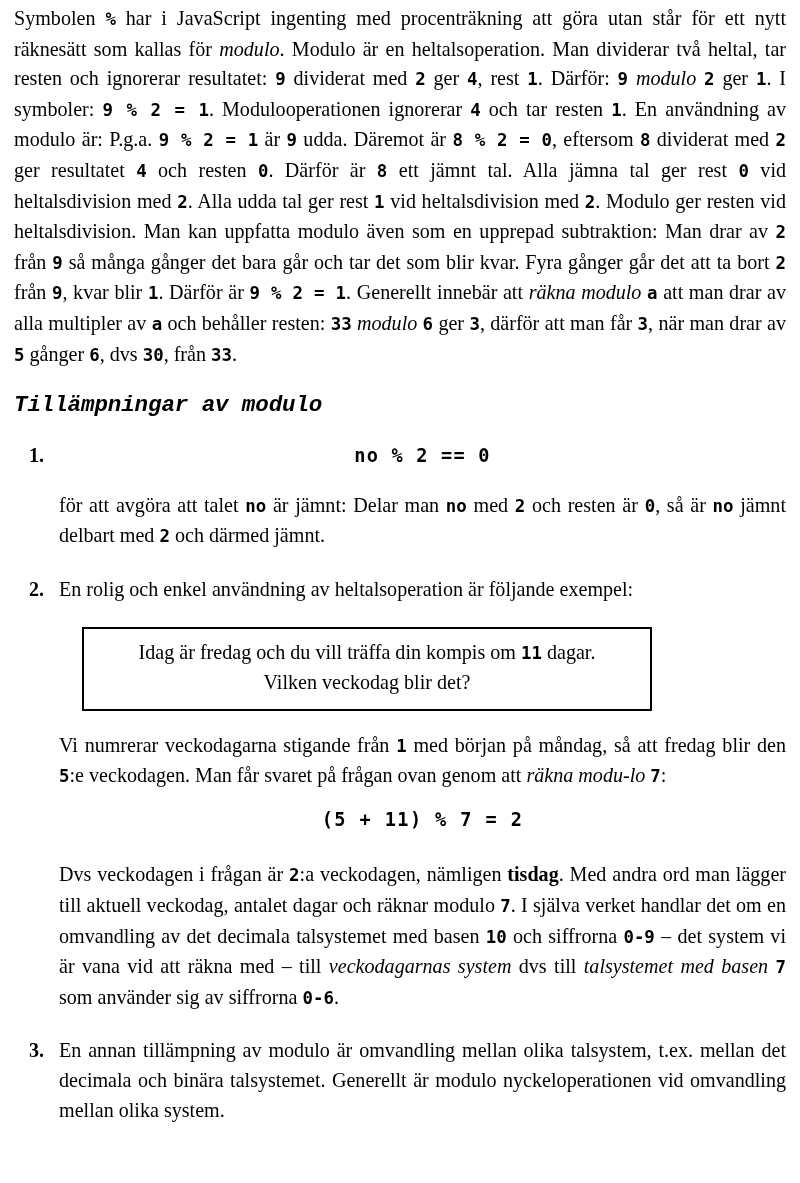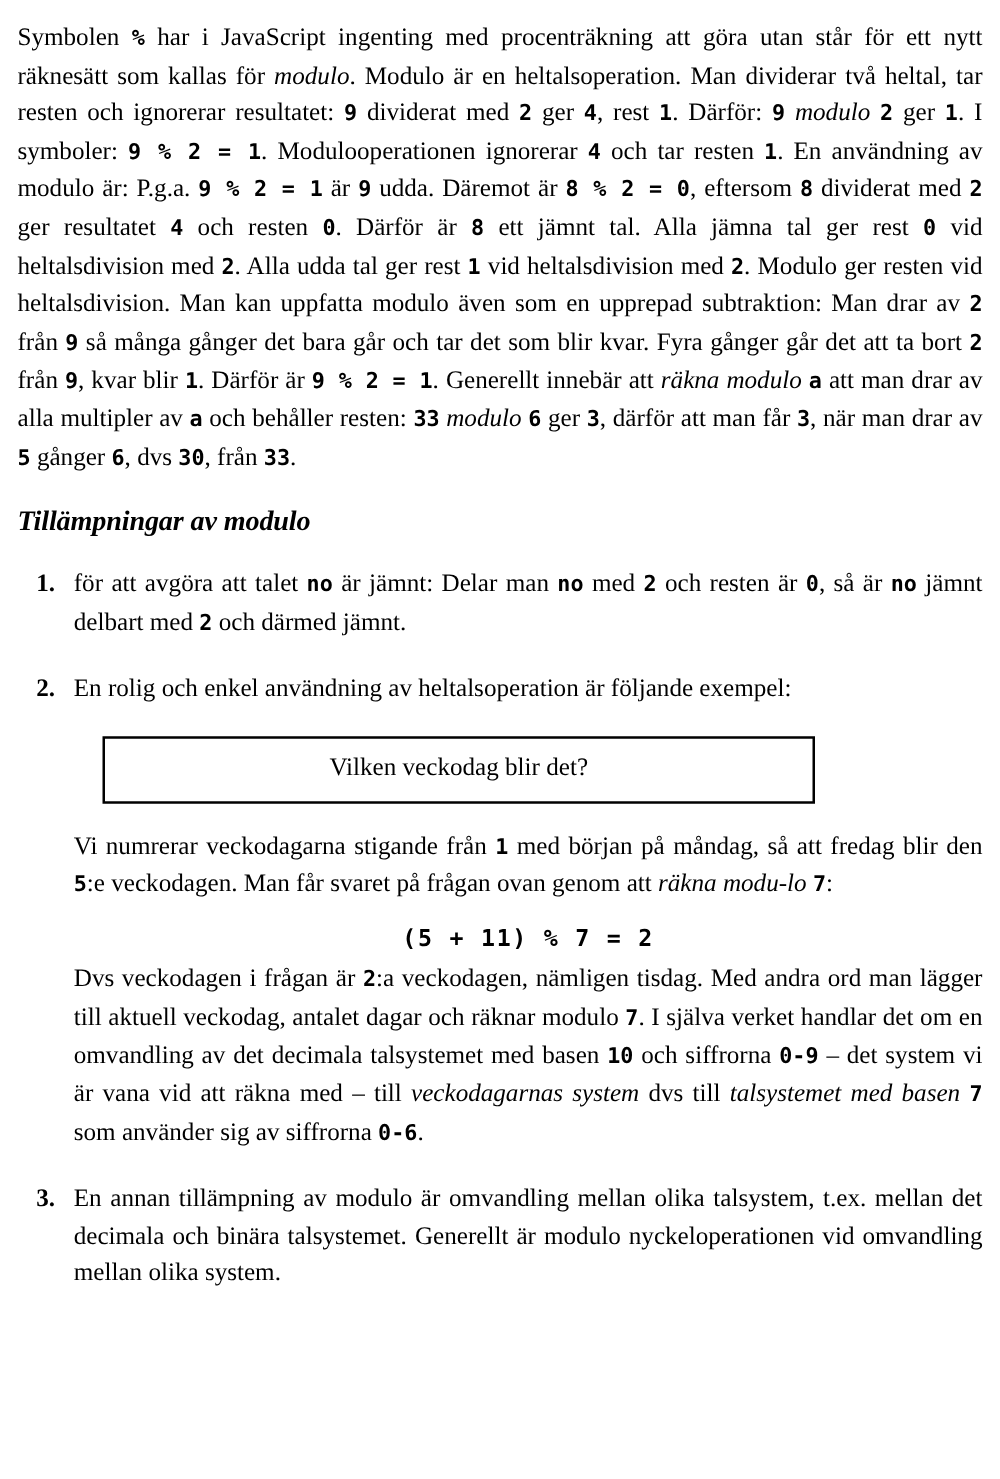--- a/index.html
+++ b/index.html
@@ -11,21 +11,21 @@
     width: 800px;
     height: 1183px;
     overflow: hidden;
     font-family: "Liberation Serif", "DejaVu Serif", serif;
     color: #000000;
   }
   #page {
     position: relative;
     width: 800px;
     height: 1183px;
-    padding: 16px 14px 0 14px;
+    padding: 4px 14px 0 14px;
     box-sizing: border-box;
   }
   p, .para {
     margin: 0;
     font-size: 20.1px;
     line-height: 29.6px;
     text-align: justify;
     text-justify: inter-word;
     hyphens: manual;
   }
@@ -34,24 +34,24 @@
   
   code, .mono {
     font-family: "DejaVu Sans Mono", "Liberation Mono", monospace;
     font-weight: bold;
     font-size: 17.4px;
     letter-spacing: 0;
   }
   .mono.green { color: #0a7a12; }
 
   i, .ital { font-style: italic; }
-  b, .bold { font-weight: normal; }
+  b, .bold { font-weight: bold; }
 
   h2.heading {
-    font-family: Liberation Serif, serif;
+    font-family: Liberation Mono, monospace;
     font-style: italic;
     font-weight: bold;
     font-size: 22.5px;
     line-height: 26px;
     margin: 22px 0 10px 0;
     letter-spacing: -0.1px;
   }
 
   .lead { margin-bottom: 0; }
 
@@ -85,21 +85,21 @@
   .formula {
     text-align: center;
     font-family: "DejaVu Sans Mono", "Liberation Mono", monospace;
     font-weight: bold;
     font-size: 18.6px;
     line-height: 29.6px;
     margin: 22px 0 20px 0;
     letter-spacing: 1.2px;
   }
   .formula.tight {
-    margin: 13px 0 3px 0;
+    margin: 13px 0 26px 0;
     letter-spacing: 1.4px;
   }
 
   .callout-box {
     border: 2px solid #000000;
     margin: 22px 0 20px 68px;
     width: 570px;
     box-sizing: border-box;
     padding: 9px 10px 11px 10px;
     text-align: center;
@@ -119,33 +119,35 @@
   <p class="para intro"><span>Symbolen </span><code class="mono">%</code><span> har i JavaScript ingenting med procenträkning att göra utan står för ett nytt räknesätt som kallas för </span><i>modulo</i><span>. Modulo är en heltalsoperation. Man dividerar två heltal, tar resten och ignorerar resultatet: </span><code class="mono">9</code><span> dividerat med </span><code class="mono">2</code><span> ger </span><code class="mono">4</code><span>, rest </span><code class="mono">1</code><span>. Därför: </span><code class="mono">9</code> <i>modulo</i> <code class="mono">2</code><span> ger </span><code class="mono">1</code><span>. I symboler: </span><code class="mono nowrap">9 % 2 = 1</code><span>. Modulooperationen ignorerar </span><code class="mono">4</code><span> och tar resten </span><code class="mono">1</code><span>. En användning av modulo är: P.g.a. </span><code class="mono nowrap">9 % 2 = 1</code><span> är </span><code class="mono">9</code><span> udda. Däremot är </span><code class="mono nowrap">8 % 2 = 0</code><span>, eftersom </span><code class="mono">8</code><span> dividerat med </span><code class="mono">2</code><span> ger resultatet </span><code class="mono">4</code><span> och resten </span><code class="mono">0</code><span>. Därför är </span><code class="mono">8</code><span> ett jämnt tal. Alla jämna tal ger rest </span><code class="mono">0</code><span> vid heltalsdivision med </span><code class="mono">2</code><span>. Alla udda tal ger rest </span><code class="mono">1</code><span> vid heltalsdivision med </span><code class="mono">2</code><span>. Modulo ger resten vid heltalsdivision. Man kan uppfatta modulo även som en upprepad subtraktion: Man drar av </span><code class="mono">2</code><span> från </span><code class="mono">9</code><span> så många gånger det bara går och tar det som blir kvar. Fyra gånger går det att ta bort </span><code class="mono">2</code><span> från </span><code class="mono">9</code><span>, kvar blir </span><code class="mono">1</code><span>. Därför är </span><code class="mono nowrap">9 % 2 = 1</code><span>. Generellt innebär att </span><i>räkna modulo</i> <code class="mono">a</code><span> att man drar av alla multipler av </span><code class="mono">a</code><span> och behåller resten: </span><code class="mono">33</code> <i>modulo</i> <code class="mono">6</code><span> ger </span><code class="mono">3</code><span>, därför att man får </span><code class="mono">3</code><span>, när man drar av </span><code class="mono">5</code><span> gånger </span><code class="mono">6</code><span>, dvs </span><code class="mono">30</code><span>, från </span><code class="mono">33</code><span>.</span></p>
 
   <h2 class="heading">Tillämpningar av modulo</h2>
 
 
   <ol class="applications">
 
     <li>
       <span class="num">1.</span>
       <div class="li-body">
+        <div class="formula">no % 2 == 0</div>
         <p><span>för att avgöra att talet </span><code class="mono">no</code><span> är jämnt: Delar man </span><code class="mono">no</code><span> med </span><code class="mono">2</code><span> och resten är </span><code class="mono">0</code><span>, så är </span><code class="mono">no</code><span> jämnt delbart med </span><code class="mono">2</code><span> och därmed jämnt.</span></p>
       </div>
     </li>
 
     <li>
       <span class="num">2.</span>
       <div class="li-body">
         <p>En rolig och enkel användning av heltalsoperation är följande exempel:</p>
       </div>
     </li>
   </ol>
 
   <div class="callout-box">
+    <div class="cline"><span>Idag är fredag och du vill träffa din kompis om </span><code class="mono">11</code><span> dagar.</span></div>
     <div class="cline">Vilken veckodag blir det?</div>
   </div>
 
   <ol class="applications" start="2" style="margin-top:0;">
     <li style="margin-top:0;list-style:none;">
       <div class="li-body">
         <p><span>Vi numrerar veckodagarna stigande från </span><code class="mono">1</code><span> med början på måndag, så att fredag blir den </span><code class="mono">5</code><span>:e veckodagen. Man får svaret på frågan ovan genom att </span><i>räkna modu-lo</i> <code class="mono">7</code><span>:</span></p>
         <div class="formula tight">(5 + 11) % 7 = 2</div>
         <p><span>Dvs veckodagen i frågan är </span><code class="mono">2</code><span>:a veckodagen, nämligen </span><b>tisdag</b><span>. Med andra ord man lägger till aktuell veckodag, antalet dagar och räknar modulo </span><code class="mono">7</code><span>. I själva verket handlar det om en omvandling av det decimala talsystemet med basen </span><code class="mono">10</code><span> och siffrorna </span><code class="mono nowrap">0-9</code><span> – det system vi är vana vid att räkna med – till </span><i>veckodagarnas system</i><span> dvs till </span><i>talsystemet med basen</i> <code class="mono">7</code><span> som använder sig av siffrorna </span><code class="mono nowrap">0-6</code><span>.</span></p>
       </div>

